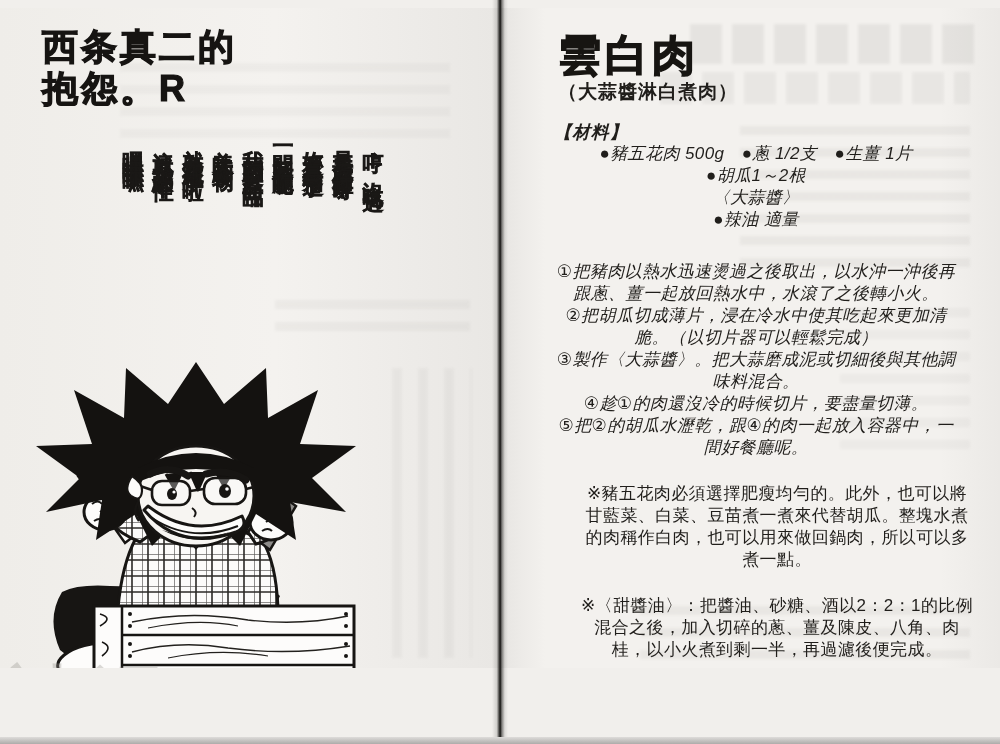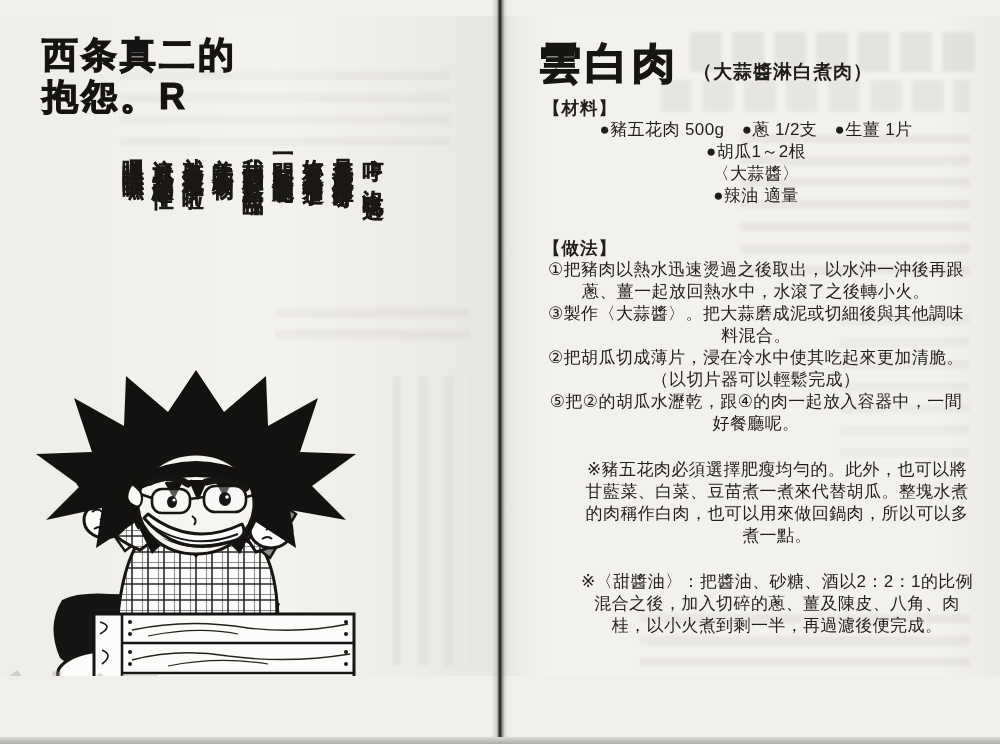--- a/index.html
+++ b/index.html
@@ -7,21 +7,21 @@
     width:1000px;height:744px;
     background:#d8d6d4;
     font-family:"Liberation Sans","DejaVu Sans",sans-serif;
     color:#1b1916;
     overflow:hidden;
   }
   .spread{
     position:relative;width:1000px;height:744px;
     background:#f1efec;overflow:hidden;
   }
-  .page{position:absolute;top:16px;height:660px;overflow:hidden;}
+  .page{position:absolute;top:8px;height:660px;overflow:hidden;}
   .page-left{left:0;width:500px;background:linear-gradient(90deg,#efede9 0%,#f4f2ef 55%,#e9e7e4 99%);}
   .page-right{left:500px;width:500px;background:linear-gradient(90deg,#e7e5e2 0%,#f3f1ee 9%,#f3f1ee 88%,#ebe9e6 100%);}
   .gutter{
     position:absolute;left:492px;top:0;width:16px;height:744px;z-index:40;
     background:linear-gradient(90deg,rgba(0,0,0,0) 0%,rgba(60,58,55,.18) 30%,rgba(25,24,22,.85) 46%,#1d1c1a 52%,rgba(40,39,37,.55) 62%,rgba(0,0,0,.08) 80%,rgba(0,0,0,0) 100%);
   }
   .bottom-edge{
     position:absolute;left:0;bottom:0;width:1000px;height:7px;z-index:41;
     background:linear-gradient(180deg,#dedcda 0%,#c3c1bf 55%,#aeacaa 100%);
   }
@@ -51,27 +51,27 @@
   }
   .watermark{
     position:absolute;left:2px;top:642px;z-index:30;
     font-size:82px;font-weight:700;letter-spacing:4px;
     color:rgba(150,147,142,.34);pointer-events:none;white-space:nowrap;
   }
   .illustration{position:absolute;left:28px;top:352px;z-index:10;}
 
   
   .rp-inner{position:absolute;left:38px;top:24px;width:436px;z-index:5;color:#201e1b;}
-  .rp-titlerow{display:flex;align-items:baseline;margin:0 0 10px 0;}
+  .rp-titlerow{display:flex;align-items:baseline;margin:0 0 10px 0;flex-direction:column;}
   .rp-title{
     font-size:43px;font-weight:800;letter-spacing:4px;line-height:1.1;
     color:#171512;-webkit-text-stroke:1.4px #171512;
   }
-  .rp-subtitle{font-size:19px;font-weight:700;margin-left:14px;letter-spacing:1px;}
-  .rp-block{margin:5px;}
+  .rp-subtitle{font-size:19px;font-weight:700;margin-left:20px;letter-spacing:1px;}
+  .rp-block{margin:16px;font-style:italic;}
   .rp-line{font-size:17px;line-height:22px;font-weight:500;letter-spacing:.4px;margin:0;text-align:center;}
   .rp-header{font-size:17.5px;line-height:22px;font-weight:700;letter-spacing:1px;margin:0;}
   .mt-sec{margin-top:30px;}
   .mt-note{margin-top:24px;margin-left:42px;}
 
   
   .ghost{position:absolute;pointer-events:none;filter:blur(1.6px);z-index:1;}
   .ghost.lines{background:repeating-linear-gradient(180deg,rgba(120,117,112,.55) 0 9px,transparent 9px 22px);opacity:.15;}
   .ghost.vlines{background:repeating-linear-gradient(90deg,rgba(120,117,112,.5) 0 10px,transparent 10px 26px);opacity:.12;}
   .ghost.big{background:repeating-linear-gradient(90deg,rgba(105,103,99,.6) 0 32px,transparent 32px 42px);opacity:.16;}
@@ -212,24 +212,24 @@
 
       <div class="rp-block">
         <p class="rp-header">【材料】</p>
         <p class="rp-line">●豬五花肉 500g　●蔥 1/2支　●生薑 1片</p>
         <p class="rp-line">●胡瓜1～2根</p>
         <p class="rp-line">〈大蒜醬〉</p>
         <p class="rp-line">●辣油 適量</p>
       </div>
 
       <div class="rp-block mt-sec">
-        <p class="rp-header">【做法】</p>
         <p class="rp-line">①把豬肉以熱水迅速燙過之後取出，以水沖一沖後再跟蔥、薑一起放回熱水中，水滾了之後轉小火。</p>
+        <p class="rp-line">②把胡瓜切成薄片，浸在冷水中使其吃起來更加清脆。（以切片器可以輕鬆完成）</p>
         <p class="rp-line">③製作〈大蒜醬〉。把大蒜磨成泥或切細後與其他調味料混合。</p>
-        <p class="rp-line">②把胡瓜切成薄片，浸在冷水中使其吃起來更加清脆。（以切片器可以輕鬆完成）</p>
+        <p class="rp-line">④趁①的肉還沒冷的時候切片，要盡量切薄。</p>
         <p class="rp-line">⑤把②的胡瓜水瀝乾，跟④的肉一起放入容器中，一間好餐廳呢。</p>
       </div>
 
       <p class="rp-line mt-note">※豬五花肉必須選擇肥瘦均勻的。此外，也可以將甘藍菜、白菜、豆苗煮一煮來代替胡瓜。整塊水煮的肉稱作白肉，也可以用來做回鍋肉，所以可以多煮一點。</p>
       <p class="rp-line mt-note">※〈甜醬油〉：把醬油、砂糖、酒以2：2：1的比例混合之後，加入切碎的蔥、薑及陳皮、八角、肉桂，以小火煮到剩一半，再過濾後便完成。</p>
     </div>
   </div>
 
   <div class="gutter"></div>
   <div class="bottom-edge"></div>

